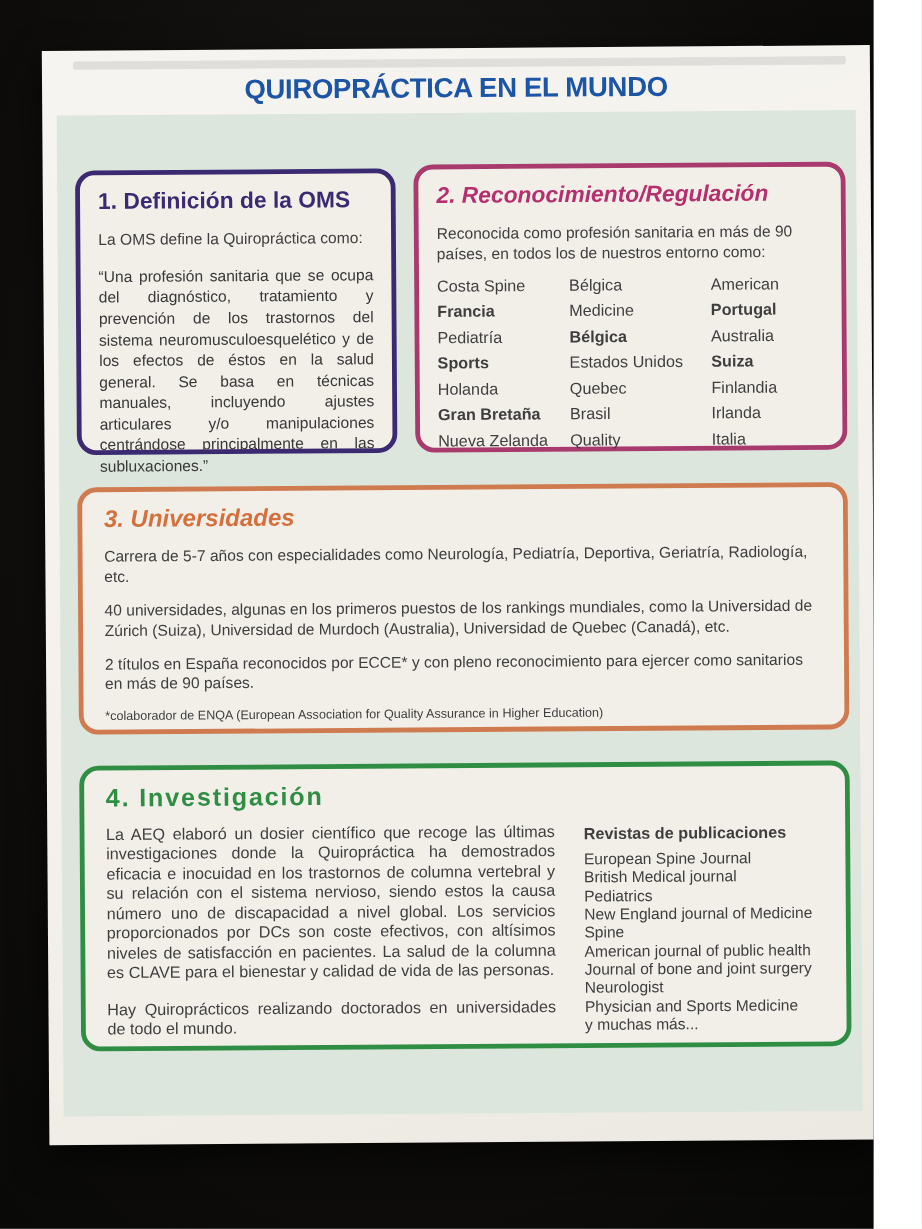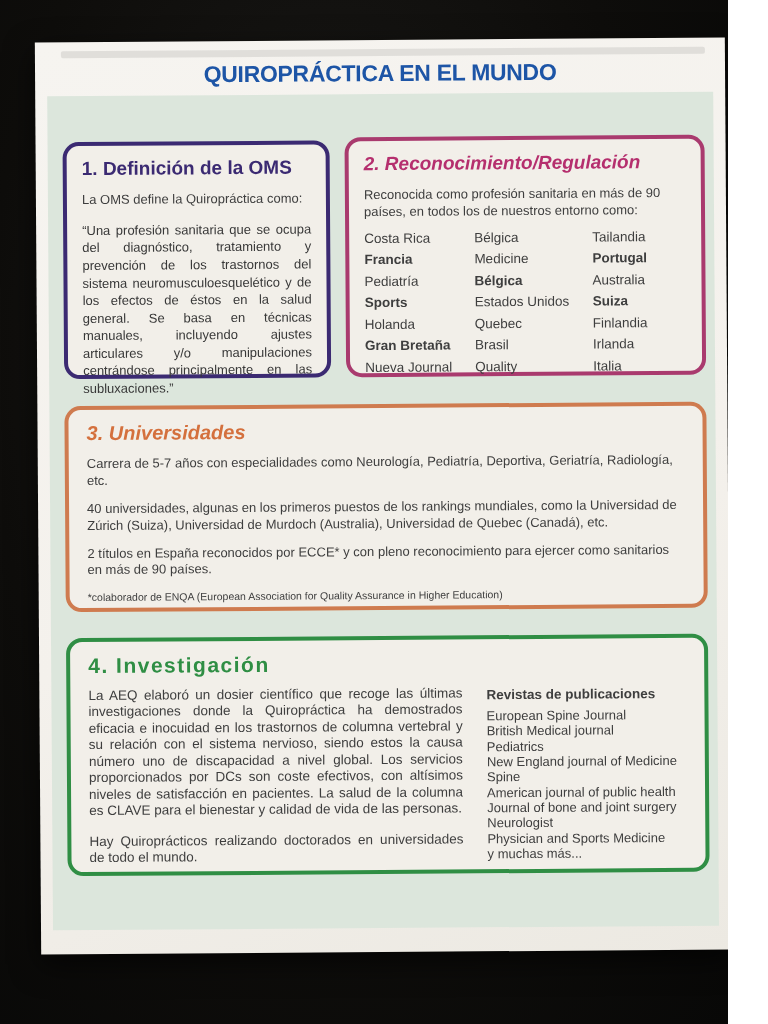--- a/index.html
+++ b/index.html
@@ -79,39 +79,39 @@
       <div class="box box1">
         <p class="h-box h1c">1. Definición de la OMS</p>
         <div class="intro">La OMS define la Quiropráctica como:</div>
         <div class="quote">“Una profesión sanitaria que se ocupa del diagnóstico, tratamiento y prevención de los trastornos del sistema neuromusculoesquelético y de los efectos de éstos en la salud general. Se basa en técnicas manuales, incluyendo ajustes articulares y/o manipulaciones centrándose principalmente en las subluxaciones.”</div>
       </div>
 
       <div class="box box2">
         <p class="h-box h2c">2. Reconocimiento/Regulación</p>
         <div class="intro">Reconocida como profesión sanitaria en más de 90 países, en todos los de nuestros entorno como:</div>
         <div class="countries">
-          <span class="c">Costa Rica</span>
+          <span class="c">Costa Spine</span>
           <span class="c">Bélgica</span>
-          <span class="c">Tailandia</span>
+          <span class="c">American</span>
           <span class="c b">Francia</span>
           <span class="c">Medicine</span>
           <span class="c b">Portugal</span>
           <span class="c">Pediatría</span>
           <span class="c b">Bélgica</span>
           <span class="c">Australia</span>
           <span class="c b">Sports</span>
           <span class="c">Estados Unidos</span>
           <span class="c b">Suiza</span>
           <span class="c">Holanda</span>
           <span class="c">Quebec</span>
           <span class="c">Finlandia</span>
           <span class="c b">Gran Bretaña</span>
           <span class="c">Brasil</span>
           <span class="c">Irlanda</span>
-          <span class="c">Nueva Journal</span>
+          <span class="c">Nueva Zelanda</span>
           <span class="c">Quality</span>
           <span class="c">Italia</span>
         </div>
       </div>
 
       <div class="box box3">
         <p class="h-box h3c">3. Universidades</p>
         <p class="p3">Carrera de 5-7 años con especialidades como Neurología, Pediatría, Deportiva, Geriatría, Radiología, etc.</p>
         <p class="p3">40 universidades, algunas en los primeros puestos de los rankings mundiales, como la Universidad de Zúrich (Suiza), Universidad de Murdoch (Australia), Universidad de Quebec (Canadá), etc.</p>
         <p class="p3">2 títulos en España reconocidos por ECCE* y con pleno reconocimiento para ejercer como sanitarios en más de 90 países.</p>

